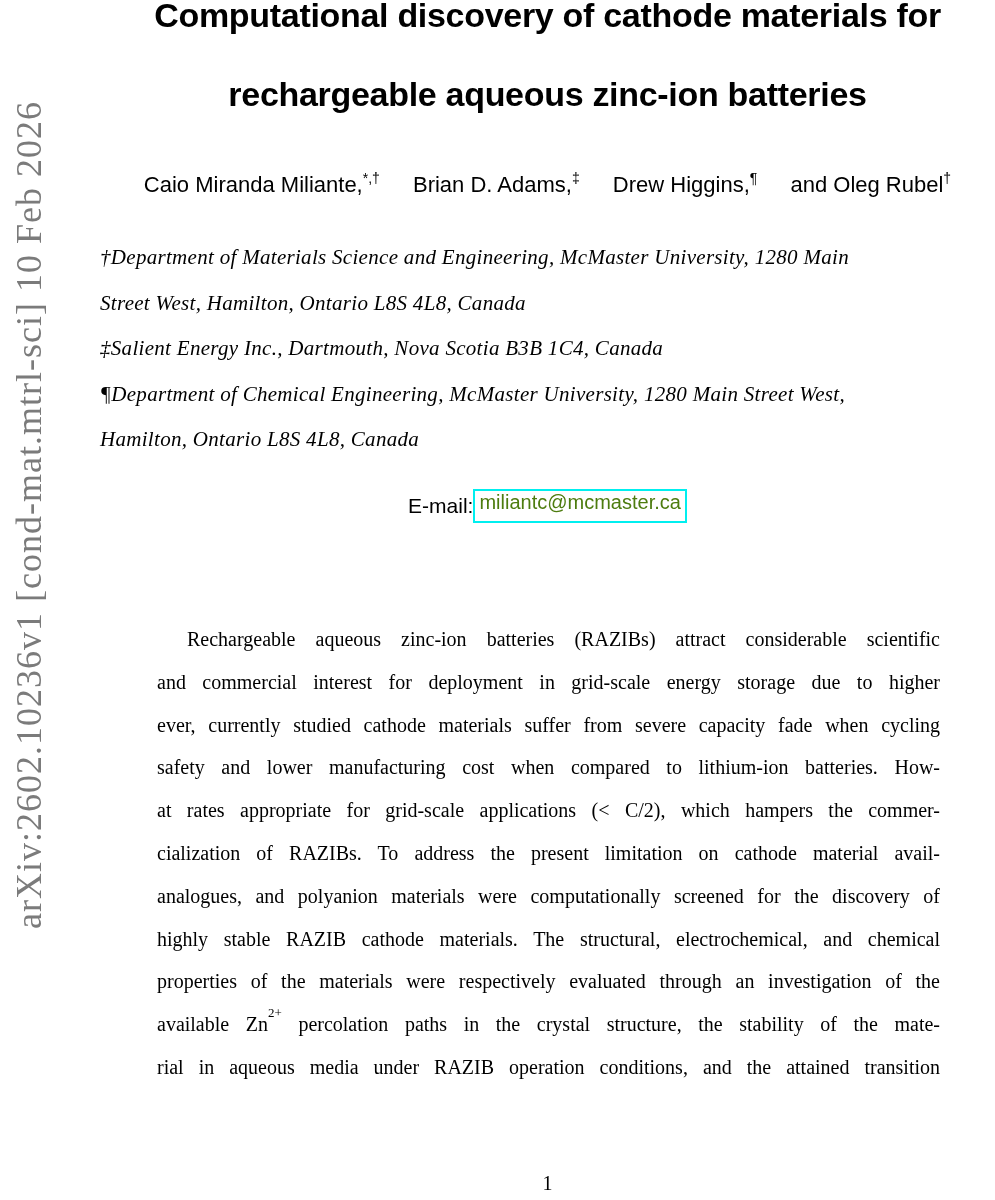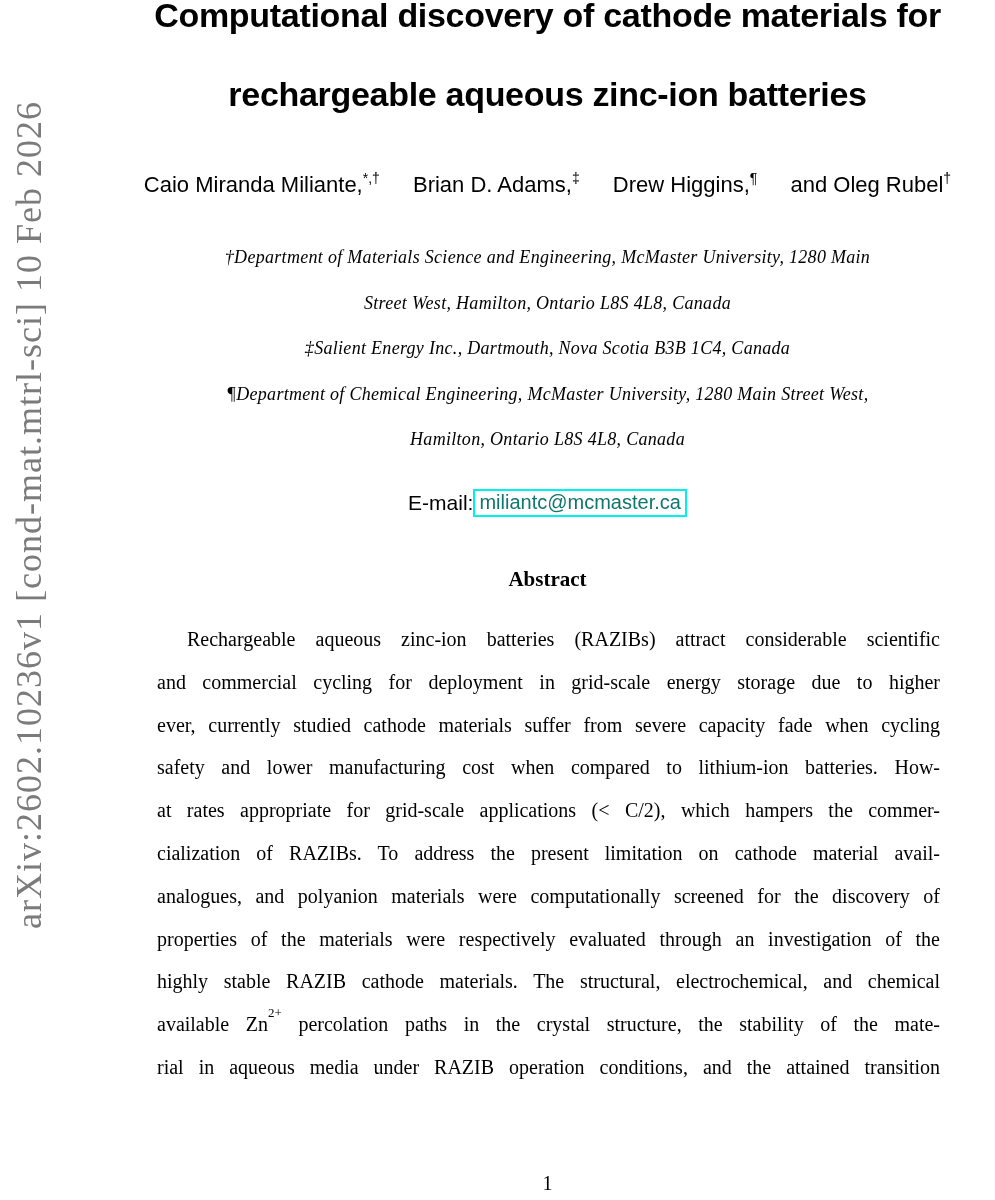--- a/index.html
+++ b/index.html
@@ -48,40 +48,40 @@
   }
   .author + .author { margin-left: 27px; }
   .author sup {
     font-size: 14px;
     position: relative; top: -1px;
     vertical-align: super;
   }
 
   .affiliations {
     position: absolute; top: 235px; left: 0; right: 0;
-    text-align: center;
+    text-align: left;
     font-family: "Liberation Serif", serif;
     font-style: italic;
-    font-size: 18px;
+    font-size: 21px;
     line-height: 45.5px;
     letter-spacing: 0.3px;
   }
 
   .email-row {
     position: absolute; top: 489px; left: 0; right: 0;
     display: flex; justify-content: center; align-items: center;
     font-family: "Liberation Sans", sans-serif;
     font-size: 21px;
   }
   .email-link {
     display: inline-block;
     border: 2px solid #00efef;
-    padding: 0 4px 1px 4px;
+    padding: 0 4px 7px 4px;
     font-size: 20px;
-    color: #0f766e;
+    color: #4d7c0f;
     text-decoration: none;
     cursor: pointer;
   }
 
   .abstract-heading {
     position: absolute; top: 567px; left: 0; right: 0;
     text-align: center;
     font-weight: 700;
     font-size: 21px;
   }
@@ -138,31 +138,30 @@
     <div>‡Salient Energy Inc., Dartmouth, Nova Scotia B3B 1C4, Canada</div>
     <div>¶Department of Chemical Engineering, McMaster University, 1280 Main Street West,</div>
     <div>Hamilton, Ontario L8S 4L8, Canada</div>
   </div>
 
   <div class="email-row">
     <span>E-mail:</span>
     <a class="email-link">miliantc@mcmaster.ca</a>
   </div>
 
-  <div class="abstract-heading">Abstract</div>
 
   <div class="abstract">
     <div class="abs-line first">Rechargeable aqueous zinc-ion batteries (RAZIBs) attract considerable scientific</div>
-    <div class="abs-line">and commercial cycling for deployment in grid-scale energy storage due to higher</div>
+    <div class="abs-line">and commercial interest for deployment in grid-scale energy storage due to higher</div>
     <div class="abs-line">ever, currently studied cathode materials suffer from severe capacity fade when cycling</div>
     <div class="abs-line">safety and lower manufacturing cost when compared to lithium-ion batteries.  How-</div>
     <div class="abs-line">at rates appropriate for grid-scale applications (&lt; C/2), which hampers the commer-</div>
     <div class="abs-line">cialization of RAZIBs.  To address the present limitation on cathode material avail-</div>
     <div class="abs-line">analogues, and polyanion materials were computationally screened for the discovery of</div>
+    <div class="abs-line">highly stable RAZIB cathode materials. The structural, electrochemical, and chemical</div>
     <div class="abs-line">properties of the materials were respectively evaluated through an investigation of the</div>
-    <div class="abs-line">highly stable RAZIB cathode materials. The structural, electrochemical, and chemical</div>
     <div class="abs-line"><span>available Zn</span><sup>2+</sup><span> percolation paths in the crystal structure, the stability of the mate-</span></div>
     <div class="abs-line">rial in aqueous media under RAZIB operation conditions, and the attained transition</div>
   </div>
 
   <div class="page-number">1</div>
 
 </div>
 
 </body></html>

